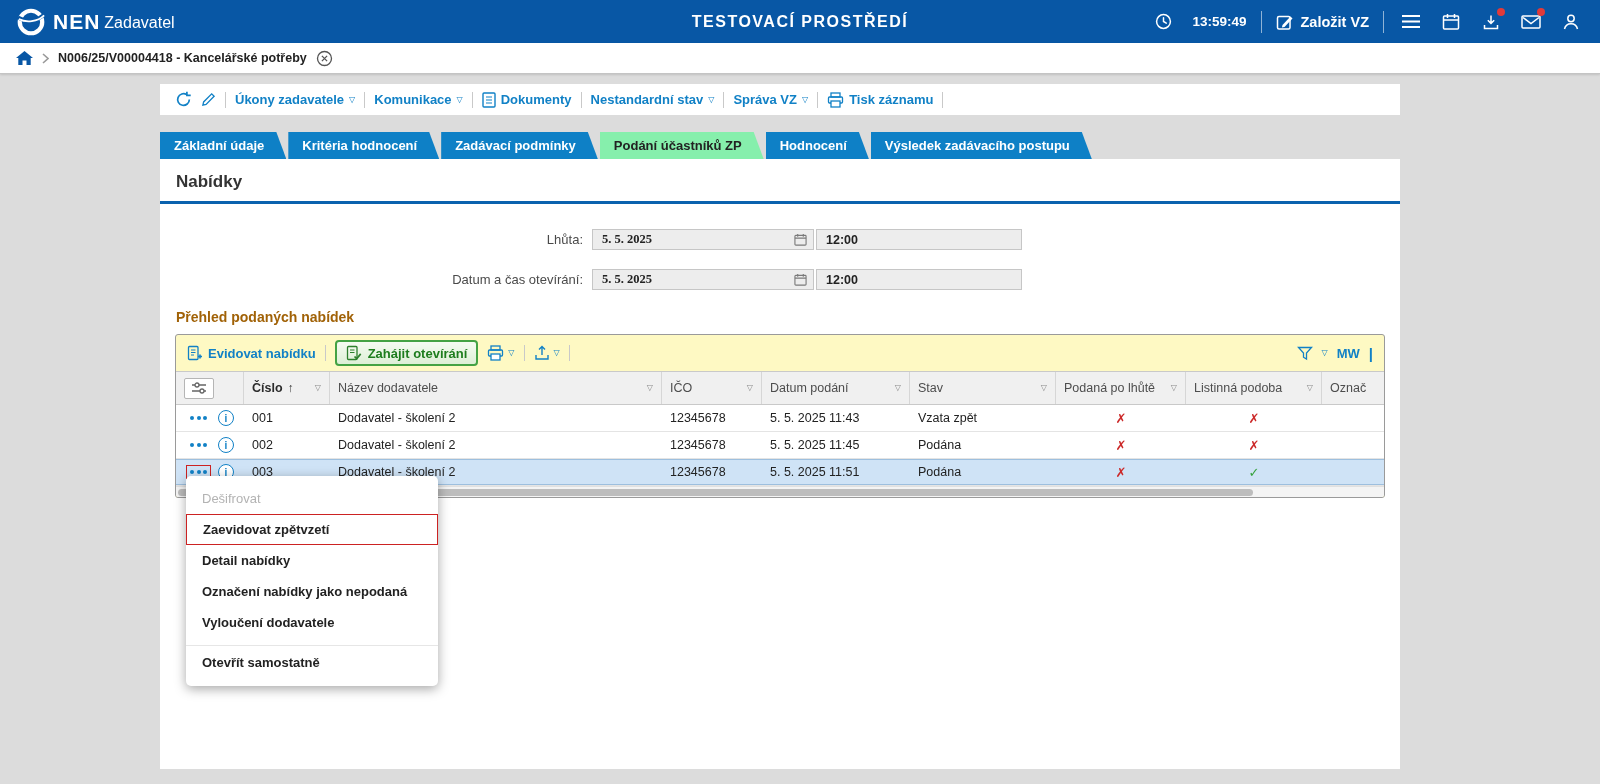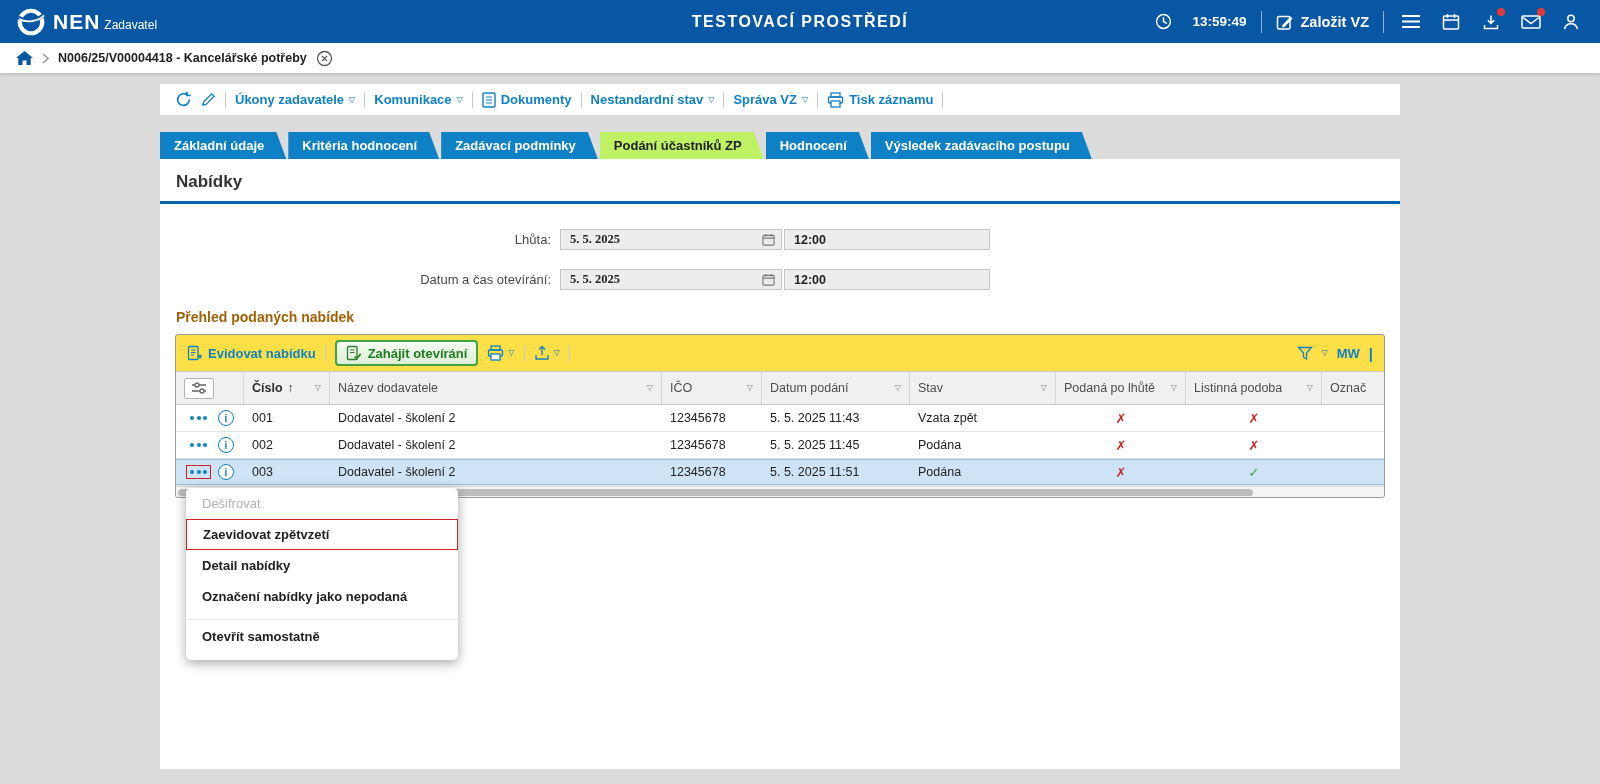--- a/index.html
+++ b/index.html
@@ -10,21 +10,21 @@
     font-family:"Liberation Sans","DejaVu Sans",sans-serif;
     font-size:13px; color:#333;
   }
   button { font-family:inherit; background:none; border:none; cursor:pointer; padding:0; }
 
   
   .topbar { height:43px; background:#0857a5; display:flex; align-items:center; padding:0 16px; color:#fff; position:relative; }
   .brand { display:flex; align-items:center; gap:7px; }
   .brand-text { display:flex; align-items:flex-end; gap:4px; }
   .brand-name { font-size:21px; font-weight:bold; letter-spacing:1px; line-height:1; }
-  .brand-sub { font-size:12px; line-height:1.2; }
+  .brand-sub { font-size:16px; line-height:1.2; }
   .env-title { position:absolute; left:50%; transform:translateX(-50%); font-size:16px; font-weight:bold; letter-spacing:1.5px; }
   .topbar-right { margin-left:auto; display:flex; align-items:center; gap:14px; }
   .clock { display:flex; align-items:center; gap:20px; font-weight:bold; font-size:13.5px; }
   .vsep { width:1px; height:22px; background:rgba(255,255,255,.55); }
   .create-vz { display:flex; align-items:center; gap:7px; color:#fff; font-weight:bold; font-size:14.5px; }
   .icon-btn { position:relative; display:flex; align-items:center; justify-content:center; width:26px; height:26px; }
   .icon-btn .dot { position:absolute; top:-1px; right:-1px; width:8px; height:8px; border-radius:50%; background:#e03a3a; }
 
   
   .breadcrumb { height:31px; background:#fff; display:flex; align-items:center; gap:9px; padding:0 16px; border-bottom:1px solid #c4c4c4; box-shadow:0 1px 2px rgba(0,0,0,.12); position:relative; z-index:5; }
@@ -37,39 +37,39 @@
   
   .record-toolbar { background:#fff; height:31px; margin-top:10px; display:flex; align-items:center; gap:9px; padding:0 15px; }
   .tool-icon { display:flex; align-items:center; }
   .tlink { display:flex; align-items:center; gap:5px; color:#1181c6; font-weight:bold; font-size:13px; }
   .tri { font-size:8px; color:#1181c6; line-height:1; }
   .tsep { width:1px; height:16px; background:#c9c9c9; }
 
   
   .tabs { display:flex; gap:2px; margin-top:17px; }
   .tab { height:27px; display:flex; align-items:center; background:#0e80c6; color:#fff; font-weight:bold; font-size:13px; padding:0 22px 0 14px; clip-path:polygon(0 0, calc(100% - 10px) 0, 100% 100%, 0 100%); cursor:pointer; }
-  .tab.active { background:#bef264; color:#222; cursor:default; }
+  .tab.active { background:#86efac; color:#222; cursor:default; }
 
   
   .panel { background:#fff; height:610px; }
   .section-title { font-size:17px; font-weight:bold; color:#333; padding:13px 16px 9px; }
   .blue-rule { height:3px; background:#0b62ae; }
 
   
   .form { padding-top:25px; }
   .form-row { display:flex; align-items:center; margin-bottom:19px; }
-  .form-label { width:400px; text-align:right; padding-right:9px; color:#4a4a4a; font-size:13px; }
+  .form-label { width:432px; text-align:right; padding-right:9px; color:#4a4a4a; font-size:13px; }
   .input { height:21px; background:#ededed; border:1px solid #c6c6c6; display:flex; align-items:center; font-weight:bold; font-size:12.5px; color:#222; cursor:default; }
   .input.date { width:222px; justify-content:space-between; padding:0 6px 0 9px;font-family:Liberation Serif, serif; }
   .input.time { width:206px; margin-left:2px; padding:0 9px; }
 
   .overview-title { font-size:14px; font-weight:bold; color:#a16207; padding:0 16px; margin-bottom:9px; }
 
   
-  .table-panel { margin:0 15px; border:1px solid #9a9a9a; border-radius:3px; background:#fde047; overflow:hidden; }
+  .table-panel { margin:0 15px; border:1px solid #9a9a9a; border-radius:3px; background:#fef9c3; overflow:hidden; }
   .tp-toolbar { height:36px; display:flex; align-items:center; gap:9px; padding:0 11px; }
   .green-btn { display:flex; align-items:center; gap:6px; border:2px solid #44a244; border-radius:4px; background:linear-gradient(#f5fbf2,#ddefd6); color:#1e7d1e; font-weight:bold; font-size:13px; padding:3px 9px; }
   .icon-drop { display:flex; align-items:center; gap:4px; }
   .tp-right { margin-left:auto; display:flex; align-items:center; gap:9px; }
   .mw { color:#1181c6; font-weight:bold; font-size:13px; }
   .mw-bar { color:#1181c6; font-weight:bold; font-size:15px; }
 
   .grid { display:grid; grid-template-columns:68px 86px 332px 100px 148px 146px 130px 136px minmax(0,1fr); }
   .thead { background:#f0f0f0; border-top:1px solid #c9c9c9; border-bottom:1px solid #c9c9c9; }
   .th { height:32px; display:flex; align-items:center; justify-content:space-between; padding:0 8px; border-right:1px solid #d6d6d6; color:#4d4d4d; font-size:12.5px; overflow:hidden; cursor:pointer; }
@@ -90,21 +90,21 @@
   .dots.active-target { border-color:#cc2222; }
   .info { width:16px; height:16px; border-radius:50%; border:1.4px solid #1181c6; color:#1181c6; font-size:10px; font-weight:bold; display:flex; align-items:center; justify-content:center; background:#fff; }
   .mark { font-weight:bold; font-size:13px; }
   .mark.bad { color:#cc2a2a; }
   .mark.ok { color:#35a13c; }
 
   .hscroll { height:11px; background:#f4f4f4; border-top:1px solid #e0e0e0; position:relative; }
   .hscroll .thumb { position:absolute; left:2px; top:1.5px; height:7px; width:89%; background:#bdbdbd; border-radius:4px; cursor:pointer; }
 
   
-  .context-menu { position:absolute; left:186px; top:488px; width:272px; background:#fff; border-radius:5px; box-shadow:0 3px 12px rgba(0,0,0,.35); padding:0 0 10px; z-index:20; }
+  .context-menu { position:absolute; left:186px; top:476px; width:252px; background:#fff; border-radius:5px; box-shadow:0 3px 12px rgba(0,0,0,.35); padding:7px 0 10px; z-index:20; }
   .cm-item { width:100%; text-align:left; height:31px; display:flex; align-items:center; padding:0 16px; font-weight:600; color:#222; font-size:13px; }
   .cm-item.disabled { color:#b3b3b3; font-weight:400; cursor:default; }
   .cm-item.highlight { border:1px solid #cc2222; }
   .cm-item.separated { margin-top:7px; border-top:1px solid #e6e6e6; padding-top:2px; }
 </style>
 </head>
 <body>
 
 <header class="topbar">
   <div class="brand">
@@ -457,14 +457,15 @@
       </div>
     </div>
   </div>
 </div>
 
 <div class="context-menu">
   <button class="cm-item disabled">Dešifrovat</button>
   <button class="cm-item highlight">Zaevidovat zpětvzetí</button>
   <button class="cm-item">Detail nabídky</button>
   <button class="cm-item">Označení nabídky jako nepodaná</button>
+  <button class="cm-item">Vyloučení dodavatele</button>
   <button class="cm-item separated">Otevřít samostatně</button>
 </div>
 
 </body></html>

